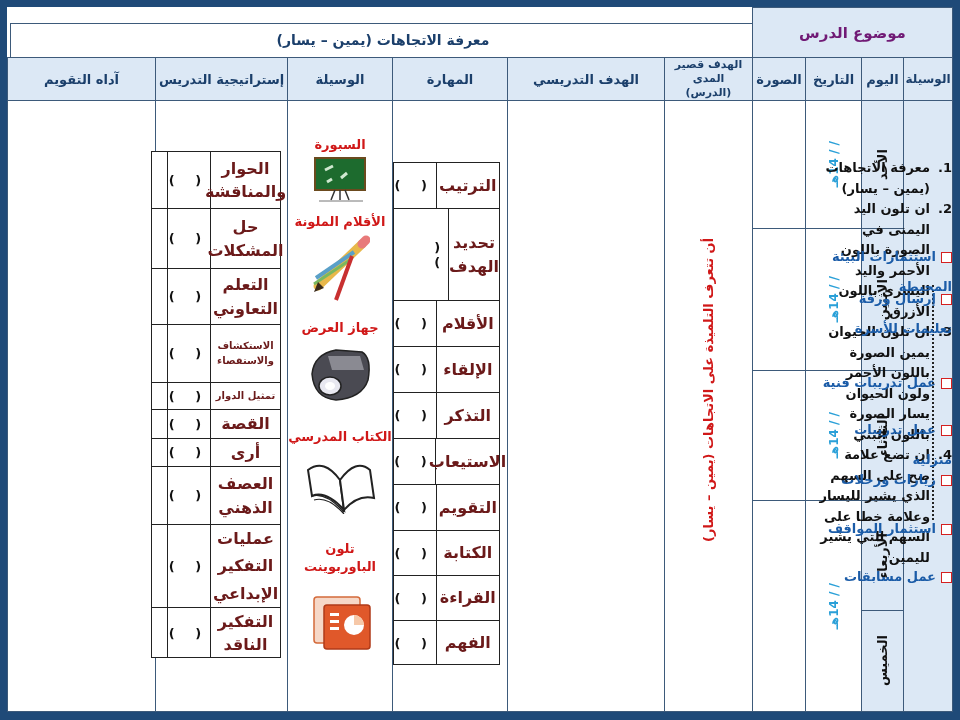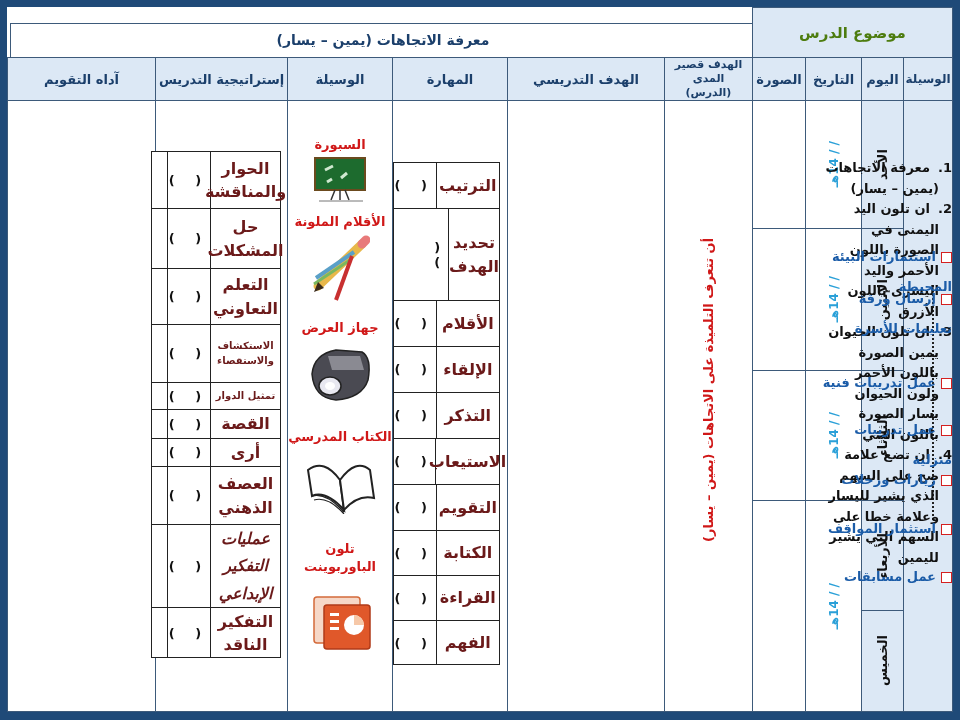--- a/index.html
+++ b/index.html
@@ -7,21 +7,21 @@
   body { position: relative; font-family: "DejaVu Sans", "Liberation Sans", sans-serif; }
   .frame {
     position: absolute; left: 0; top: 0; width: 960px; height: 720px;
     border-left: 7px solid #1f4a78; border-right: 7px solid #1f4a78;
     border-top: 7px solid #1f4a78; border-bottom: 9px solid #1f4a78;
     background: #fff;
   }
   .cell { position: absolute; border: 1px solid #3d5a7a; display: flex; align-items: center; justify-content: center; text-align: center; direction: rtl; }
   .hdr { background: #dce8f5; color: #1b3f6b; font-weight: bold; font-size: 13px; }
   .title-cell { background: #fff; color: #1b3f6b; font-weight: bold; font-size: 14px; align-items: flex-start; padding-top: 8px; }
-  .topic-cell { background: #dce8f5; color: #4d7c0f; font-weight: bold; font-size: 15px; }
+  .topic-cell { background: #dce8f5; color: #701a75; font-weight: bold; font-size: 15px; }
   .body-col { background: #fff; }
   .blue-col { background: #dce8f5; }
 
   
   .mini { position: absolute; border: 1.5px solid #222; background: #fff; direction: rtl; }
   .mini-row { position: absolute; left: 0; right: 0; border-bottom: 1px solid #222; display: flex; direction: rtl; }
   .mini-row:last-child { border-bottom: none; }
   .mini-label { display: flex; align-items: center; justify-content: center; text-align: center; color: #6b1a1a; font-weight: bold; font-size: 16px; line-height: 1.45; border-left: 1px solid #222; }
   .mini-paren { display: flex; align-items: center; justify-content: center; color: #111; font-weight: bold; font-size: 13px; letter-spacing: 8px; }
   .mini-extra { border-right: 1px solid #222; }
@@ -30,21 +30,21 @@
   .eval-item { position: absolute; right: 8px; width: 135px; direction: rtl; text-align: right; color: #1b5ca8; font-weight: bold; font-size: 13px; line-height: 30px; }
   .chk { display: inline-block; width: 11px; height: 11px; border: 1.5px solid #d42020; vertical-align: middle; margin-left: 5px; background: #fff; }
 
   
   .media-label { position: absolute; left: 0; right: 0; text-align: center; color: #d01818; font-weight: bold; font-size: 13px; direction: rtl; line-height: 1.4; }
   .media-icon { position: absolute; }
 
   
   .obj { position: absolute; right: 8px; width: 140px; direction: rtl; text-align: right; color: #111; font-weight: bold; font-size: 13px; line-height: 20.5px; }
   .obj-num { display: inline-block; width: 22px; }
-  .obj-line { padding-right: 13px; }
+  .obj-line { padding-right: 22px; }
 
   .vert-text { position: absolute; writing-mode: vertical-rl; transform: rotate(180deg); direction: rtl; display: flex; align-items: center; justify-content: center; }
   .day-text { color: #111; font-weight: bold; font-size: 13px; }
   .date-text { color: #2aa0d8; font-weight: bold; font-size: 12px; letter-spacing: 3px; }
   .goal-text { color: #d01818; font-weight: bold; font-size: 13px; }
   .dotted { position: absolute; border-left: 2px dotted #222; }
 </style>
 </head>
 <body>
 
@@ -243,21 +243,21 @@
       <div class="mini-label" style="width:70px;">أرى</div>
       <div class="mini-paren" style="width:42px;">( )</div>
       <div class="mini-extra" style="width:16px;"></div>
     </div>
   <div class="mini-row" style="top:315px; height:58px;">
       <div class="mini-label" style="width:70px; padding:0 8px;">العصف الذهني</div>
       <div class="mini-paren" style="width:42px;">( )</div>
       <div class="mini-extra" style="width:16px;"></div>
     </div>
   <div class="mini-row" style="top:373px; height:83px;">
-      <div class="mini-label" style="width:70px; padding:0 6px; line-height:1.7;font-style:italic;">عمليات التفكير الإبداعي</div>
+      <div class="mini-label" style="width:70px; padding:0 6px; line-height:1.7;">عمليات التفكير الإبداعي</div>
       <div class="mini-paren" style="width:42px;">( )</div>
       <div class="mini-extra" style="width:16px;"></div>
     </div>
   <div class="mini-row" style="top:456px; height:50px;">
       <div class="mini-label" style="width:70px; padding:0 10px;">التفكير الناقد</div>
       <div class="mini-paren" style="width:42px;">( )</div>
       <div class="mini-extra" style="width:16px;"></div>
     </div>
 </div>
 

